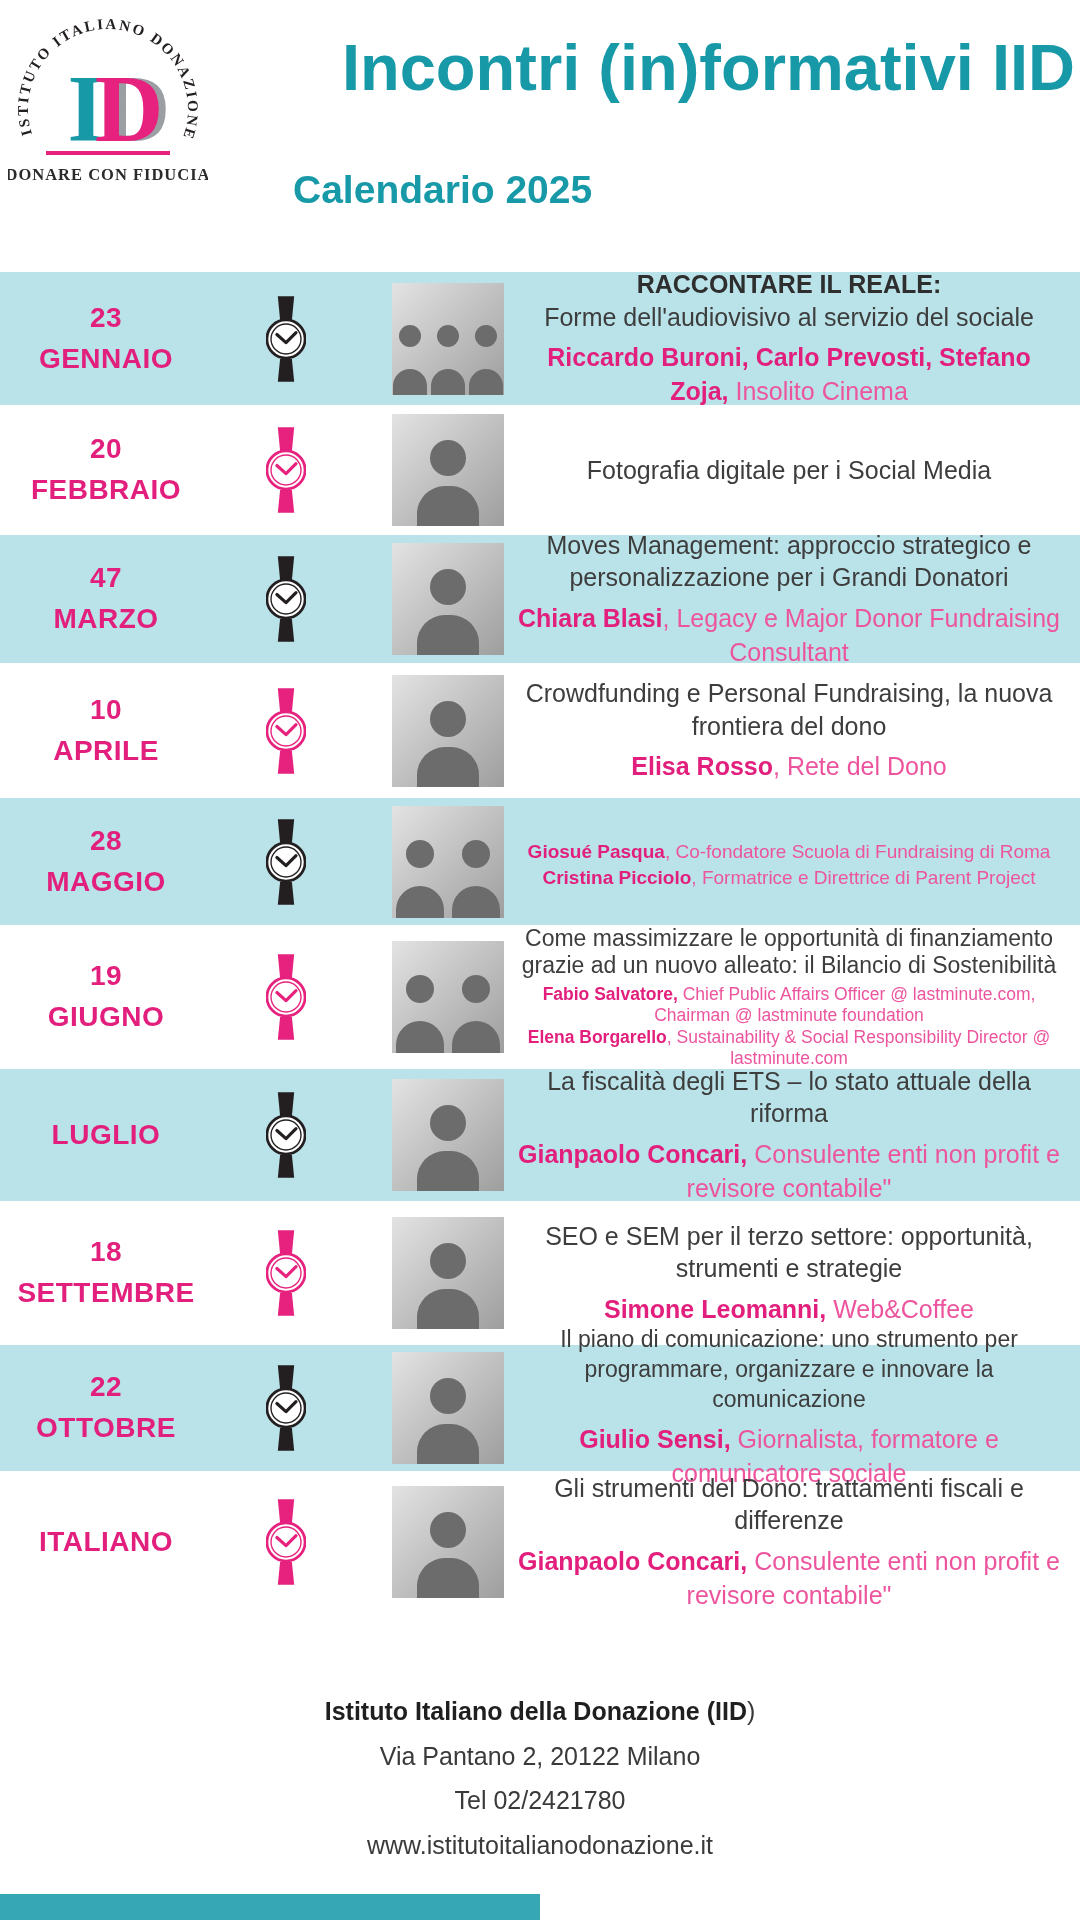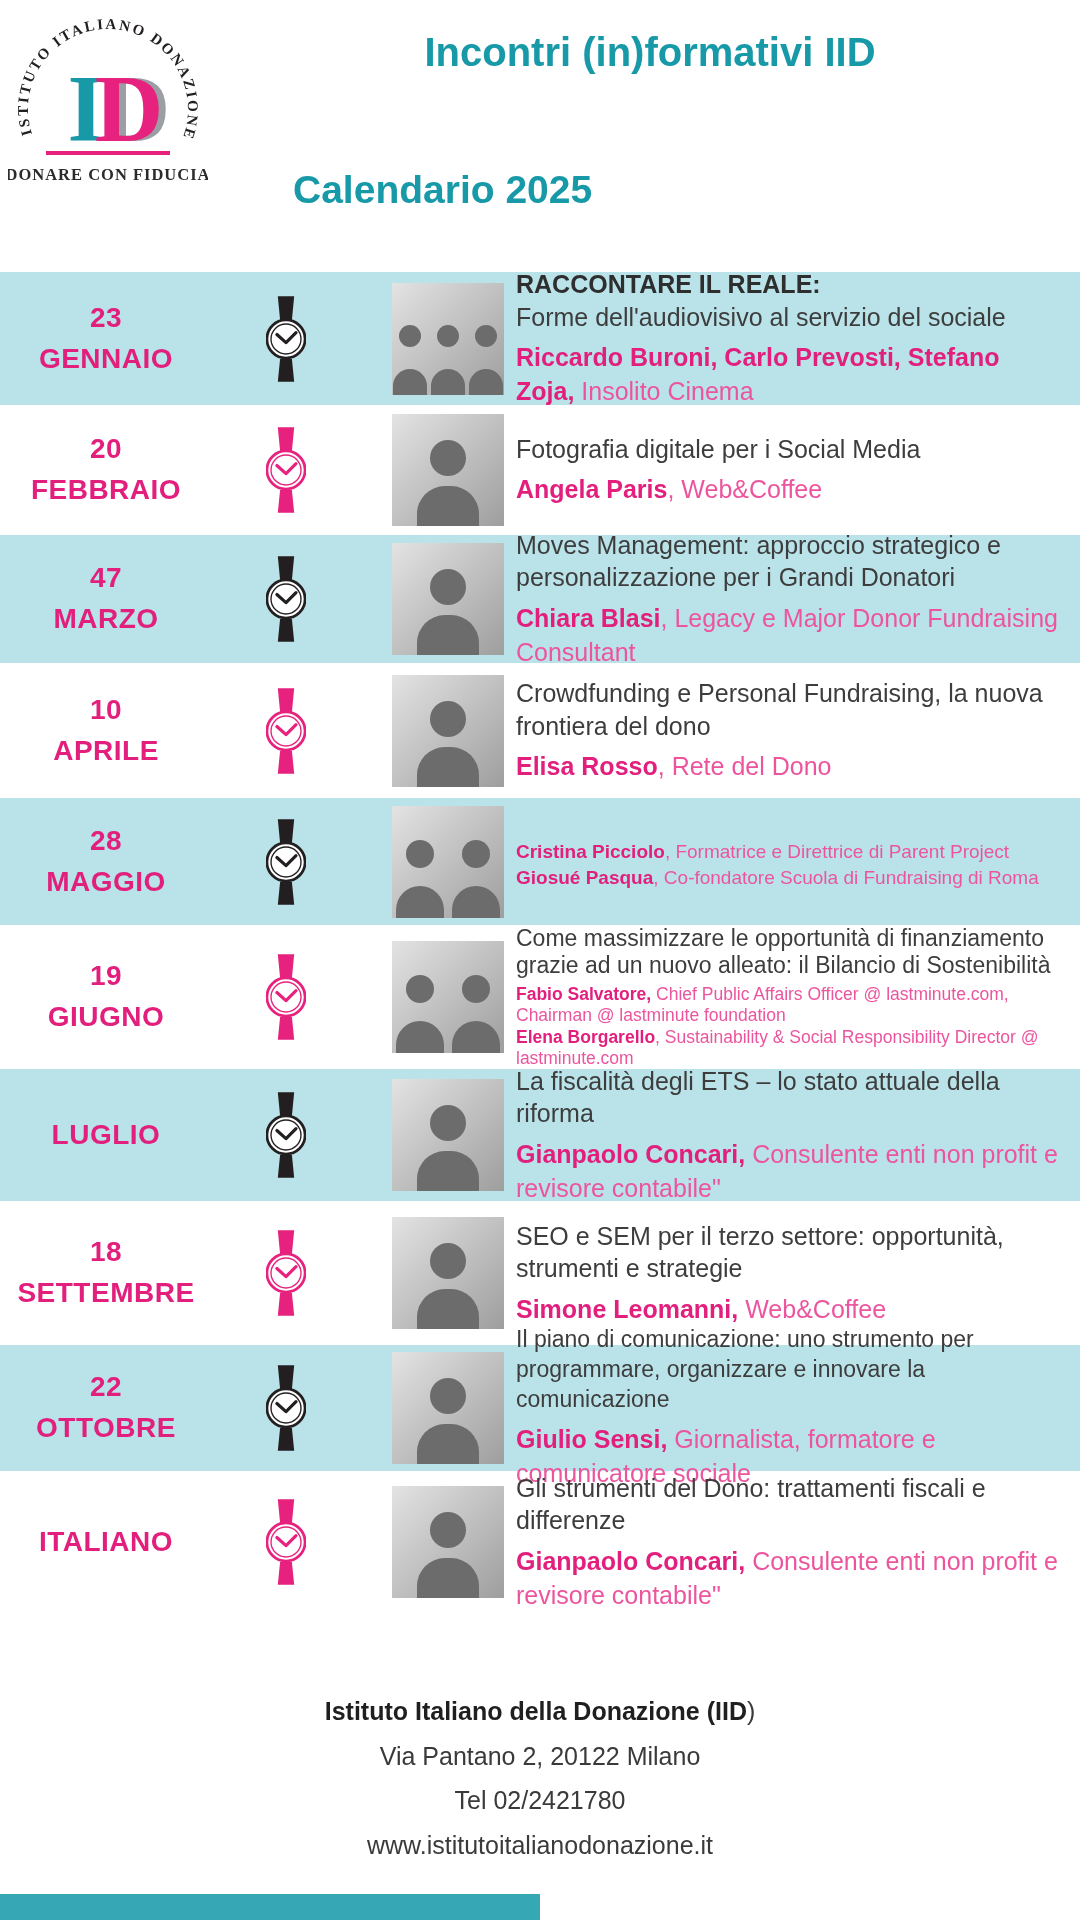--- a/index.html
+++ b/index.html
@@ -2,22 +2,22 @@
 <html><head>
 <meta charset="utf-8">
 <style>
   html,body{margin:0;padding:0;background:#fff;}
   .page{position:relative;width:1080px;height:1920px;background:#ffffff;overflow:hidden;
         font-family:"Liberation Sans",sans-serif;}
 
   
   .header{position:relative;height:272px;}
   .logo{position:absolute;left:8px;top:4px;}
-  .page-title{position:absolute;left:225px;top:30px;width:850px;margin:0;text-align:center;
-              font-size:40px;font-weight:700;color:#1799a8;letter-spacing:0;}
+  .page-title{position:absolute;left:225px;top:30px;width:850px;margin:0;text-align:right;
+              font-size:65px;font-weight:700;color:#1799a8;letter-spacing:0;}
   .page-subtitle{position:absolute;left:293px;top:168px;margin:0;
                  font-size:39px;font-weight:700;color:#1799a8;}
 
   
   .row{display:flex;align-items:center;width:1080px;}
   .row.teal{background:#b9e3e9;}
   .row.white{background:#ffffff;}
   .r1{height:133px}.r2{height:130px}.r3{height:128px}.r4{height:135px}.r5{height:127px}
   .r6{height:144px}.r7{height:132px}.r8{height:144px}.r9{height:126px}.r10{height:142px}
 
@@ -39,21 +39,21 @@
                   width:36px;height:36px;border-radius:50%;background:#6c6c6c;}
   .person::after{content:"";position:absolute;bottom:-8px;left:50%;transform:translateX(-50%);
                  width:62px;height:48px;border-radius:28px 28px 0 0;background:#6c6c6c;}
   .photo.p2 .person{width:53px;}
   .photo.p2 .person::before{width:28px;height:28px;top:18px;}
   .photo.p2 .person::after{width:48px;height:40px;}
   .photo.p3 .person{width:35px;}
   .photo.p3 .person::before{width:22px;height:22px;top:26px;}
   .photo.p3 .person::after{width:34px;height:34px;}
 
-  .info{flex:1;padding:0 18px 0 12px;text-align:left;}
+  .info{flex:1;padding:0 18px 0 12px;text-align:center;}
   .title{margin:0;font-size:25px;line-height:1.3;color:#3d3d3d;}
   .title .lead{display:block;font-weight:700;color:#2e2e2e;}
   .speakers{margin:8px 0 0;font-size:25px;line-height:1.35;color:#ec559e;}
   .speakers b{color:#e21f7d;font-weight:700;}
   .sline{display:block;}
   .r5 .speakers{font-size:19px;margin-top:6px;}
   .r6 .title{font-size:23px;line-height:1.2;}
   .r6 .speakers{font-size:17.5px;line-height:1.22;margin-top:4px;}
   .r9 .title{font-size:23px;}
 
@@ -127,21 +127,20 @@
             <circle class="face" cx="22" cy="48" r="21"></circle>
             <circle class="ring" cx="22" cy="48" r="16.5"></circle>
             <path class="hands" d="M12 43 L22 52 L33 41"></path>
           </svg>
       </div>
       <div class="photo p1">
         <span class="person"></span>
       </div>
       <div class="info">
         <p class="title">Fotografia digitale per i Social Media</p>
-        <p class="speakers"><b>Angela Paris</b><span>, Web&amp;Coffee</span></p>
       </div>
     </section>
 
     <section class="row teal r3">
       <div class="date">
         <div class="day">47</div>
         <div class="month">MARZO</div>
       </div>
       <div class="watchcol">
         <svg class="watch" viewBox="0 0 44 96" width="40" height="88">
@@ -197,22 +196,22 @@
             <circle class="ring" cx="22" cy="48" r="16.5"></circle>
             <path class="hands" d="M12 43 L22 52 L33 41"></path>
           </svg>
       </div>
       <div class="photo p2">
         <span class="person"></span>
           <span class="person"></span>
       </div>
       <div class="info">
         <p class="speakers">
+          <span class="sline"><b>Giosué Pasqua</b><span>, Co-fondatore Scuola di Fundraising di Roma</span></span>
           <span class="sline"><b>Cristina Picciolo</b><span>, Formatrice e Direttrice di Parent Project</span></span>
-          <span class="sline"><b>Giosué Pasqua</b><span>, Co-fondatore Scuola di Fundraising di Roma</span></span>
         </p>
       </div>
     </section>
 
     <section class="row white r6">
       <div class="date">
         <div class="day">19</div>
         <div class="month">GIUGNO</div>
       </div>
       <div class="watchcol">

